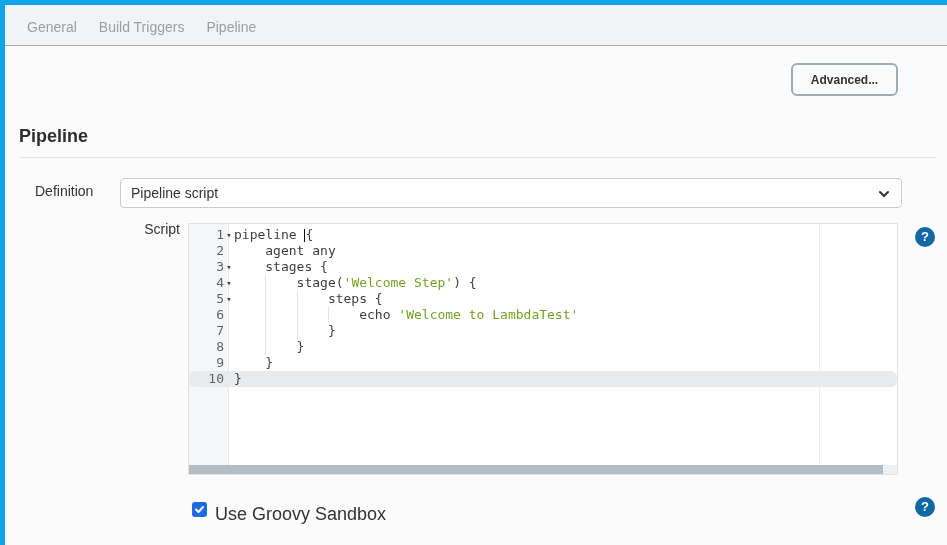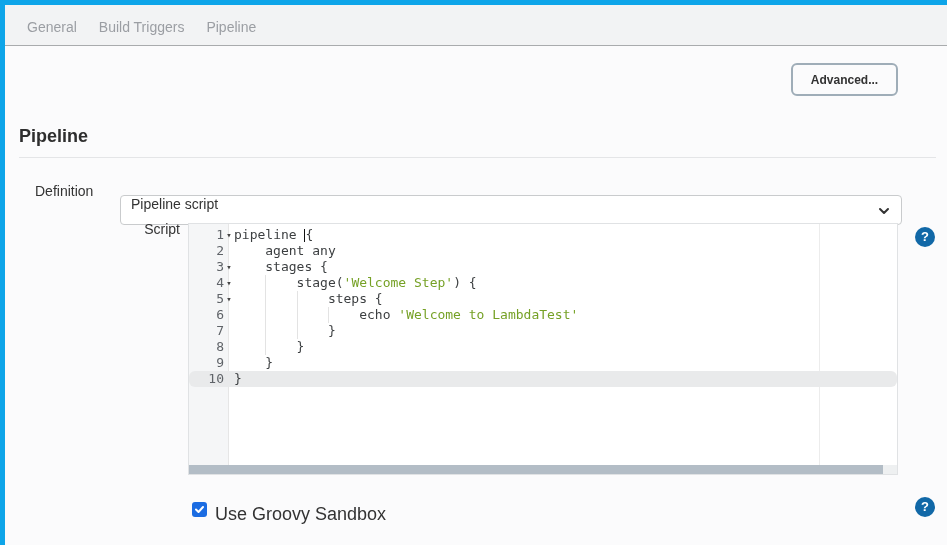--- a/index.html
+++ b/index.html
@@ -29,23 +29,23 @@
     border:2px solid #9fadb8;border-radius:6px;background:#fbfbfc;
     font-family:"Liberation Sans",sans-serif;font-size:12px;font-weight:700;color:#333;
     padding:2px 16px;cursor:pointer;
   }
   
   .section-title{position:absolute;top:121px;left:14px;margin:0;font-size:18px;font-weight:700;color:#2e2e2e;}
   .rule{position:absolute;top:152px;left:14px;width:917px;height:1px;background:#e4e5e7;}
   
   .def-label{position:absolute;top:178px;left:30px;font-size:14px;}
   .def-select{
-    position:absolute;top:190px;left:115px;width:782px;height:30px;box-sizing:border-box;
+    position:absolute;top:173px;left:115px;width:782px;height:30px;box-sizing:border-box;
     border:1px solid #c9cbcd;border-radius:4px;background:#fff;
-    display:flex;align-items:flex-start;padding:0 30px 0 10px;font-size:14px;color:#333;cursor:pointer;
+    display:flex;align-items:center;padding:0 30px 0 10px;font-size:14px;color:#333;cursor:pointer;
   }
   .def-select .chev{position:absolute;right:10px;top:8px;}
   
   .script-label{position:absolute;top:216px;left:95px;width:80px;text-align:right;font-size:14px;}
   .editor{
     position:absolute;top:218px;left:183px;width:710px;height:252px;box-sizing:border-box;
     border:1px solid #e0e2e4;background:#fff;
     font-family:"DejaVu Sans Mono",monospace;font-size:13px;line-height:16px;
   }
   .gutter-bg{position:absolute;left:0;top:0;bottom:9px;width:39px;background:#f5f6f7;border-right:1px solid #e6e6e6;}

